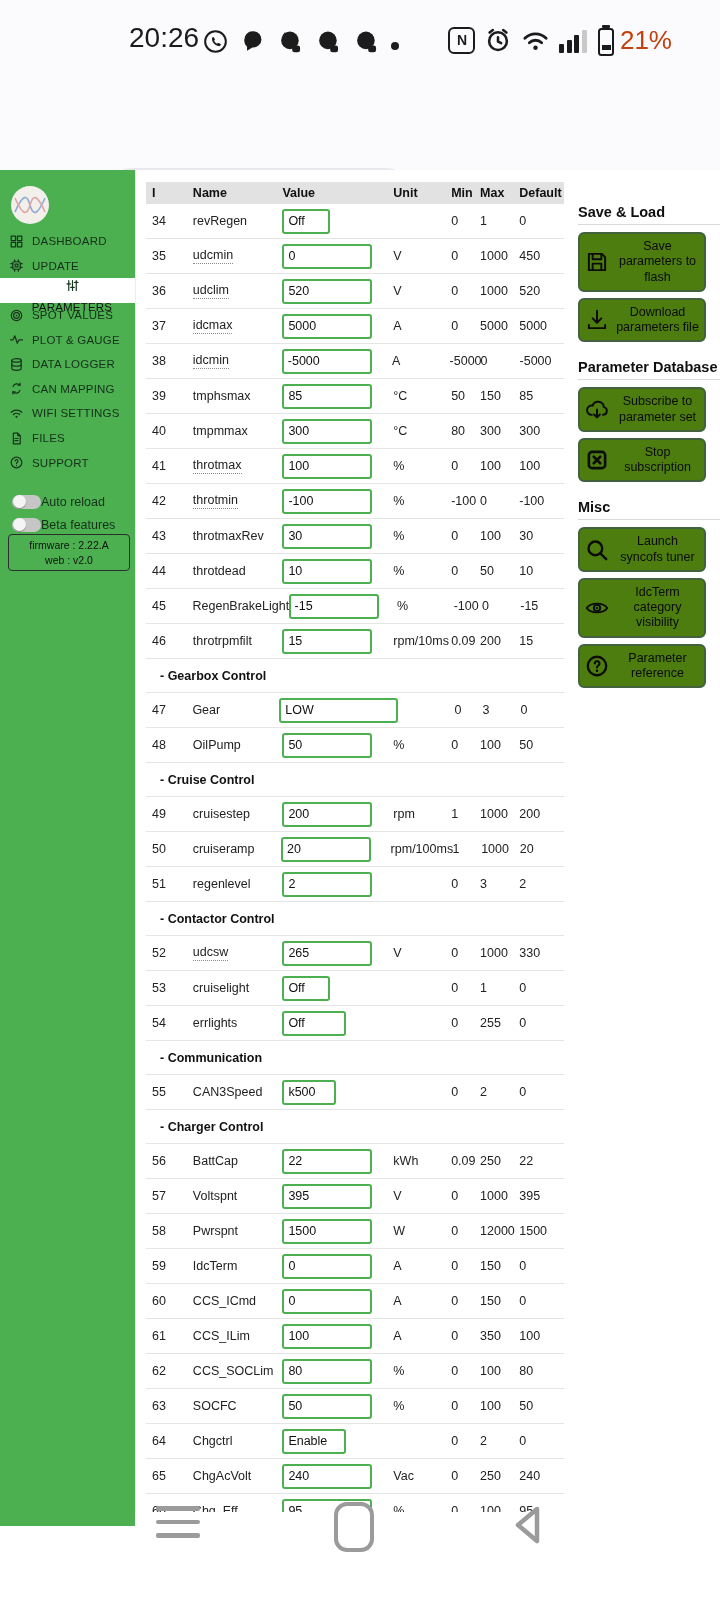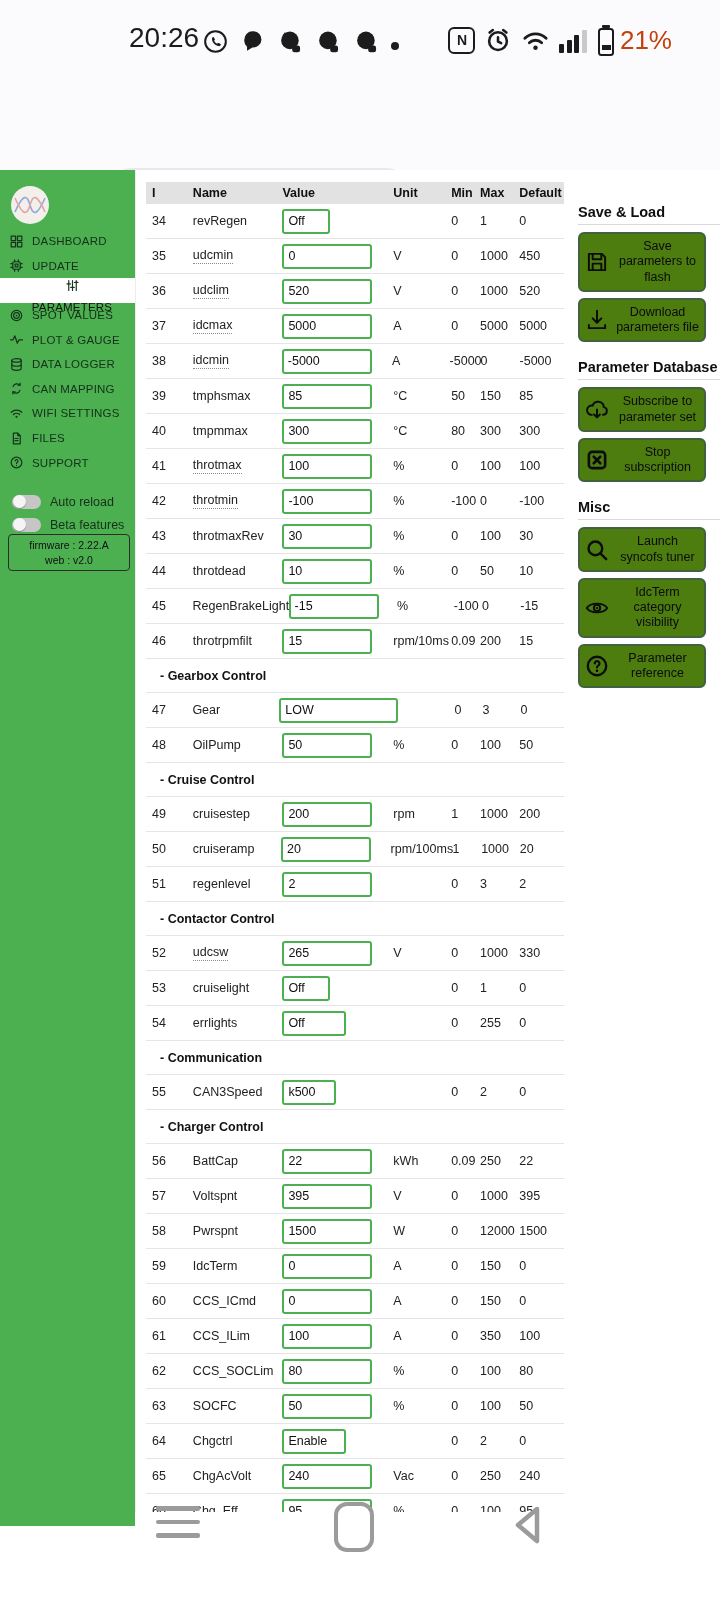--- a/index.html
+++ b/index.html
@@ -40,21 +40,21 @@
   .webview{position:absolute;top:170px;left:0;width:720px;height:1356px;background:#fff;}
   
   .sidebar{position:absolute;left:0;top:0;width:135px;height:1356px;background:#4caf50;}
   .logo{position:absolute;left:11px;top:16px;width:38px;height:38px;border-radius:50%;background:#f3f0ec;overflow:hidden;}
   .menu{position:absolute;top:59px;left:0;right:0;}
   .sb-item{height:24.6px;display:flex;align-items:center;padding-left:9px;gap:8px;
            color:#15301a;font-size:11.5px;font-weight:500;letter-spacing:.2px;white-space:nowrap;cursor:pointer;}
   .sb-item.active{background:#fff;color:#101010;flex-direction:column;}
   .sbic{width:15px;height:15px;stroke:#17331c;fill:none;stroke-width:1.9;stroke-linecap:round;stroke-linejoin:round;flex:0 0 15px;}
   .toggles{position:absolute;top:320px;left:12px;}
-  .trow-toggle{display:flex;align-items:center;gap:9px;height:23px;cursor:pointer;}
+  .trow-toggle{display:flex;align-items:center;height:23px;cursor:pointer;}
   .pill{position:relative;width:29px;height:14px;border-radius:8px;background:#c6c6c6;flex:0 0 29px;}
   .pill::after{content:"";position:absolute;left:1px;top:.5px;width:13px;height:13px;border-radius:50%;background:#f5f5f5;
                box-shadow:0 1px 1px rgba(0,0,0,.3);}
   .tlabel{font-size:12.5px;color:#15301a;}
   .fwbox{position:absolute;top:364px;left:8px;width:116px;border:1.5px solid #2d2d2d;border-radius:4px;
          padding:3px 2px;text-align:center;font-size:10.5px;color:#101010;line-height:1.4;}
   
   .content{position:absolute;left:135px;top:0;width:445px;height:1342px;overflow:hidden;background:#fff;border-left:1px solid #ececec;}
   .thead{margin:12px 0 0 10px;width:418px;height:22px;display:flex;align-items:center;background:#e2e2e2;
          font-weight:bold;font-size:12.5px;color:#111;}

